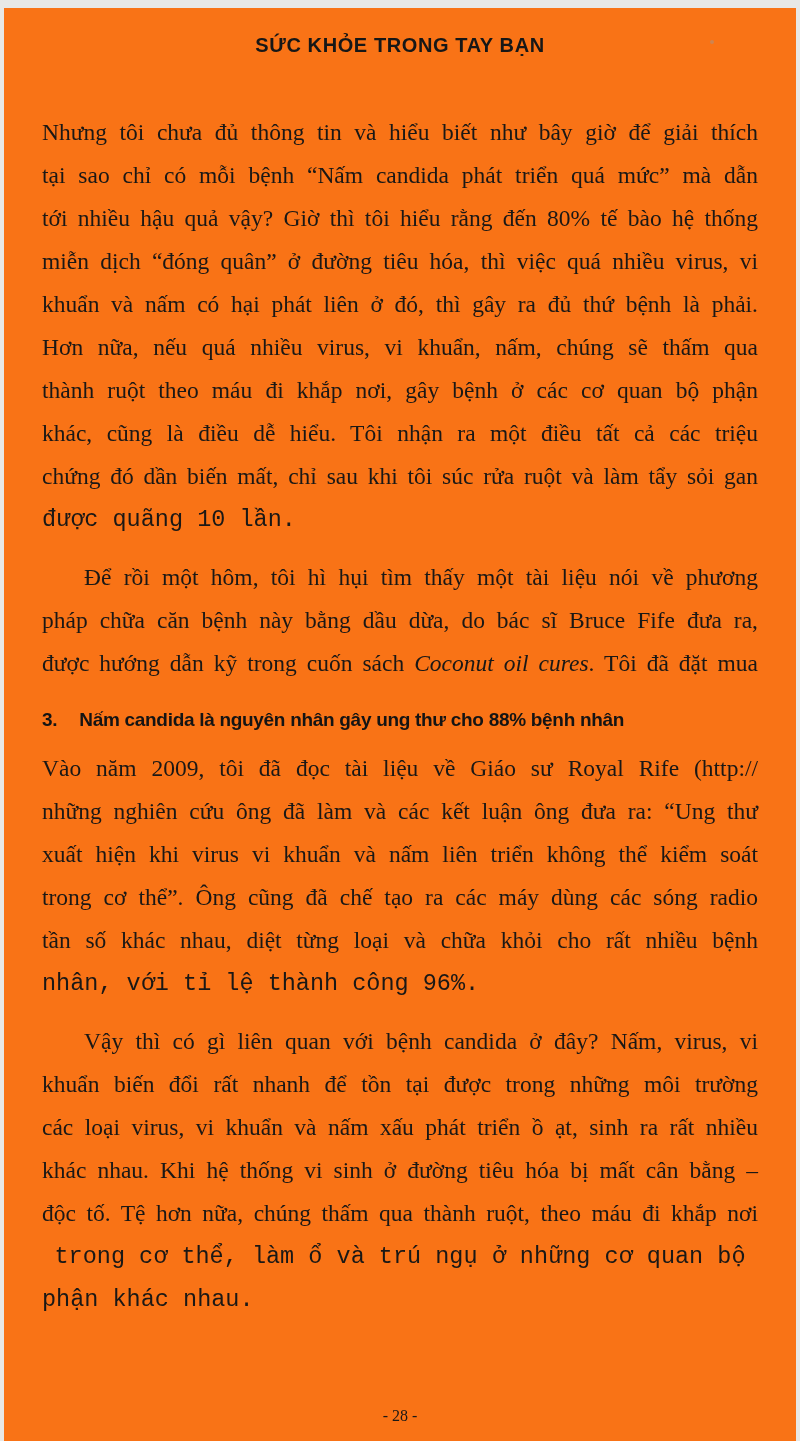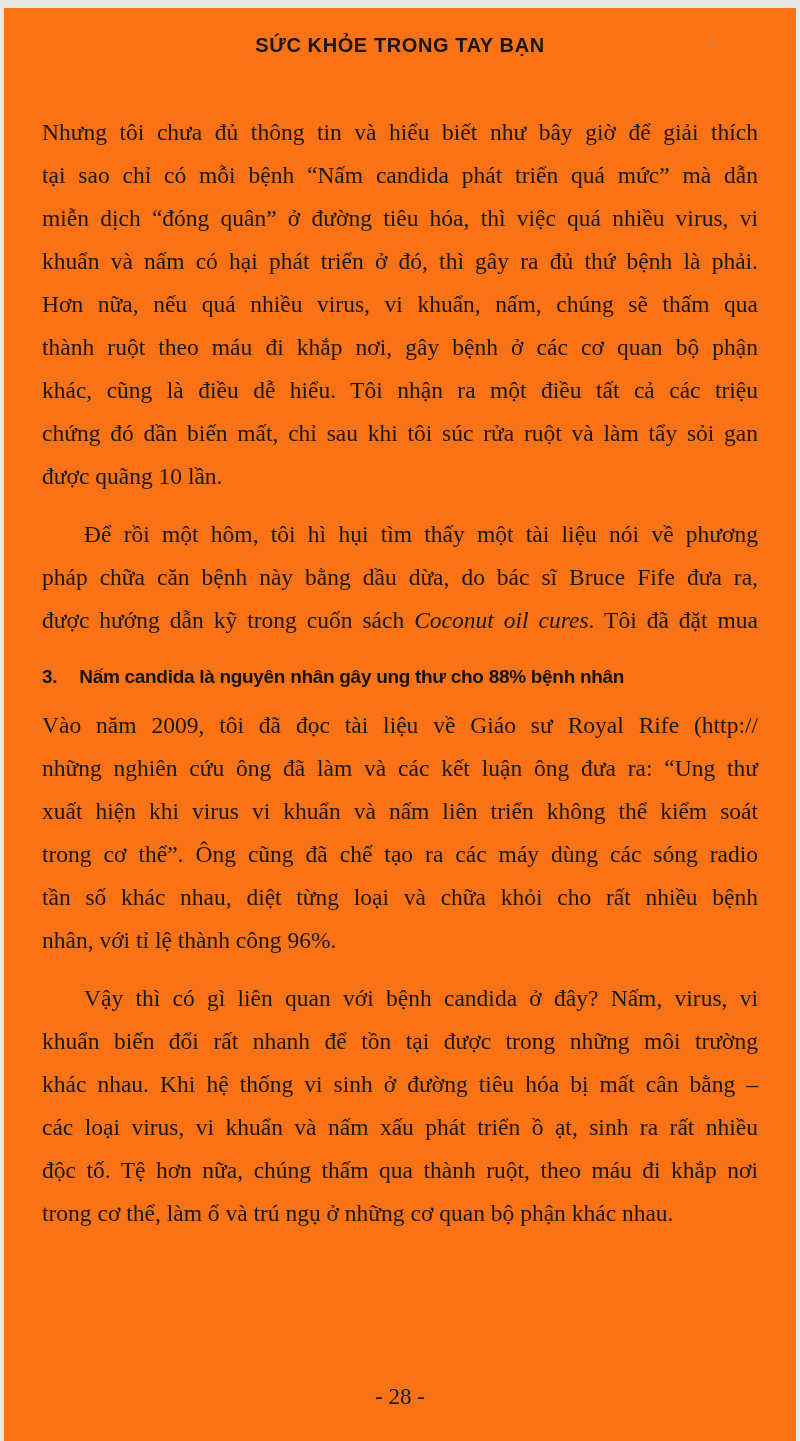--- a/index.html
+++ b/index.html
@@ -43,22 +43,23 @@
     margin: 0 0 15px 0;
   }
   .line {
     font-size: 23.5px;
     line-height: 43px;
     text-align: justify;
     text-align-last: justify;
     white-space: normal;
   }
   .line.last {
-    text-align: right;
+    text-align: center;
     text-align-last: left;
+    font-family: Liberation Mono, monospace;
   }
   .line.indent {
     text-indent: 42px;
   }
   .line em {
     font-style: italic;
   }
   .section-heading {
     margin: 24px 0 16px 0;
     font-family: Liberation Sans, sans-serif;
@@ -67,40 +68,41 @@
     letter-spacing: -0.3px;
     color: #141414;
     white-space: nowrap;
   }
   .section-heading .hnum {
     display: inline-block;
     margin-right: 22px;
   }
   .folio {
     position: absolute;
-    bottom: 39px;
+    bottom: 24px;
     left: 0;
     width: 100%;
     text-align: center;
-    font-size: 23px;
+    font-size: 16px;
     color: #1a1816;
   }
 </style>
 </head>
 <body>
 
 <div class="page">
   <div class="running-head">SỨC KHỎE TRONG TAY BẠN</div>
   <div class="speck"></div>
   <main class="body-col">
       <div class="para">
         <div class="line">Nhưng tôi chưa đủ thông tin và hiểu biết như bây giờ để giải thích</div>
         <div class="line">tại sao chỉ có mỗi bệnh “Nấm candida phát triển quá mức” mà dẫn</div>
+        <div class="line">tới nhiều hậu quả vậy? Giờ thì tôi hiểu rằng đến 80% tế bào hệ thống</div>
         <div class="line">miễn dịch “đóng quân” ở đường tiêu hóa, thì việc quá nhiều virus, vi</div>
-        <div class="line">khuẩn và nấm có hại phát triển ở đó, thì gây ra đủ thứ bệnh là phải.</div>
+        <div class="line">khuẩn và nấm có hại phát liên ở đó, thì gây ra đủ thứ bệnh là phải.</div>
         <div class="line">Hơn nữa, nếu quá nhiều virus, vi khuẩn, nấm, chúng sẽ thấm qua</div>
         <div class="line">thành ruột theo máu đi khắp nơi, gây bệnh ở các cơ quan bộ phận</div>
         <div class="line">khác, cũng là điều dễ hiểu. Tôi nhận ra một điều tất cả các triệu</div>
         <div class="line">chứng đó dần biến mất, chỉ sau khi tôi súc rửa ruột và làm tẩy sỏi gan</div>
         <div class="line last">được quãng 10 lần.</div>
       </div>
       <div class="para">
         <div class="line indent">Để rồi một hôm, tôi hì hụi tìm thấy một tài liệu nói về phương</div>
         <div class="line">pháp chữa căn bệnh này bằng dầu dừa, do bác sĩ Bruce Fife đưa ra,</div>
         <div class="line">được hướng dẫn kỹ trong cuốn sách <em>Coconut oil cures</em>. Tôi đã đặt mua</div>
@@ -110,20 +112,20 @@
         <div class="line">Vào năm 2009, tôi đã đọc tài liệu về Giáo sư Royal Rife (http://</div>
         <div class="line">những nghiên cứu ông đã làm và các kết luận ông đưa ra: “Ung thư</div>
         <div class="line">xuất hiện khi virus vi khuẩn và nấm liên triển không thể kiểm soát</div>
         <div class="line">trong cơ thể”. Ông cũng đã chế tạo ra các máy dùng các sóng radio</div>
         <div class="line">tần số khác nhau, diệt từng loại và chữa khỏi cho rất nhiều bệnh</div>
         <div class="line last">nhân, với tỉ lệ thành công 96%.</div>
       </div>
       <div class="para">
         <div class="line indent">Vậy thì có gì liên quan với bệnh candida ở đây? Nấm, virus, vi</div>
         <div class="line">khuẩn biến đổi rất nhanh để tồn tại được trong những môi trường</div>
+        <div class="line">các loại virus, vi khuẩn và nấm xấu phát triển ồ ạt, sinh ra rất nhiều</div>
         <div class="line">khác nhau. Khi hệ thống vi sinh ở đường tiêu hóa bị mất cân bằng –</div>
-        <div class="line">các loại virus, vi khuẩn và nấm xấu phát triển ồ ạt, sinh ra rất nhiều</div>
         <div class="line">độc tố. Tệ hơn nữa, chúng thấm qua thành ruột, theo máu đi khắp nơi</div>
         <div class="line last">trong cơ thể, làm ổ và trú ngụ ở những cơ quan bộ phận khác nhau.</div>
       </div>
     </main>
   <div class="folio">- 28 -</div>
 </div>
 
 </body></html>

